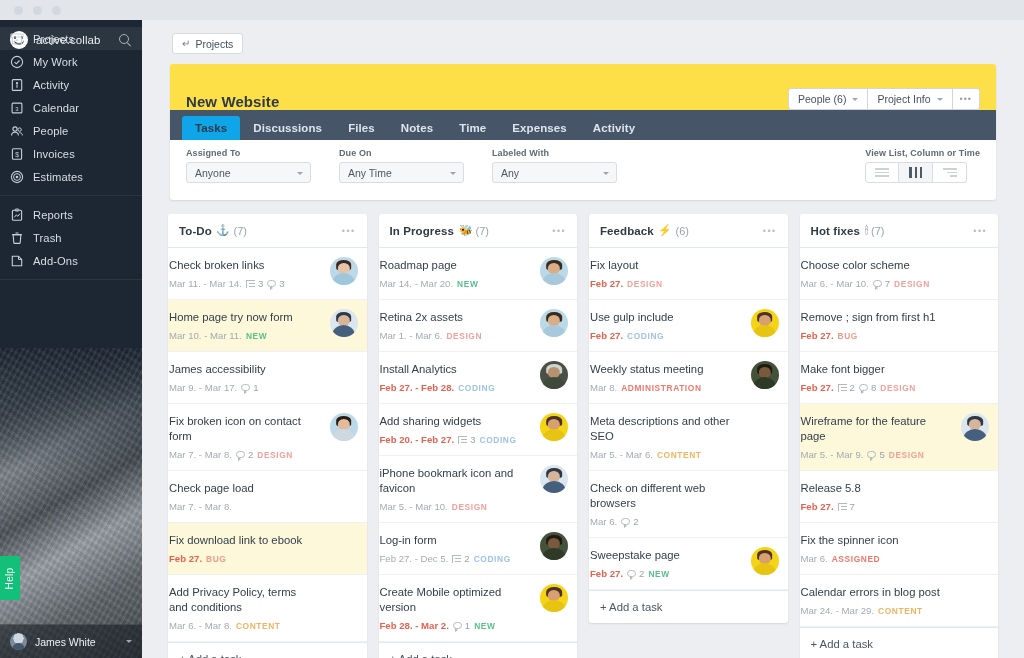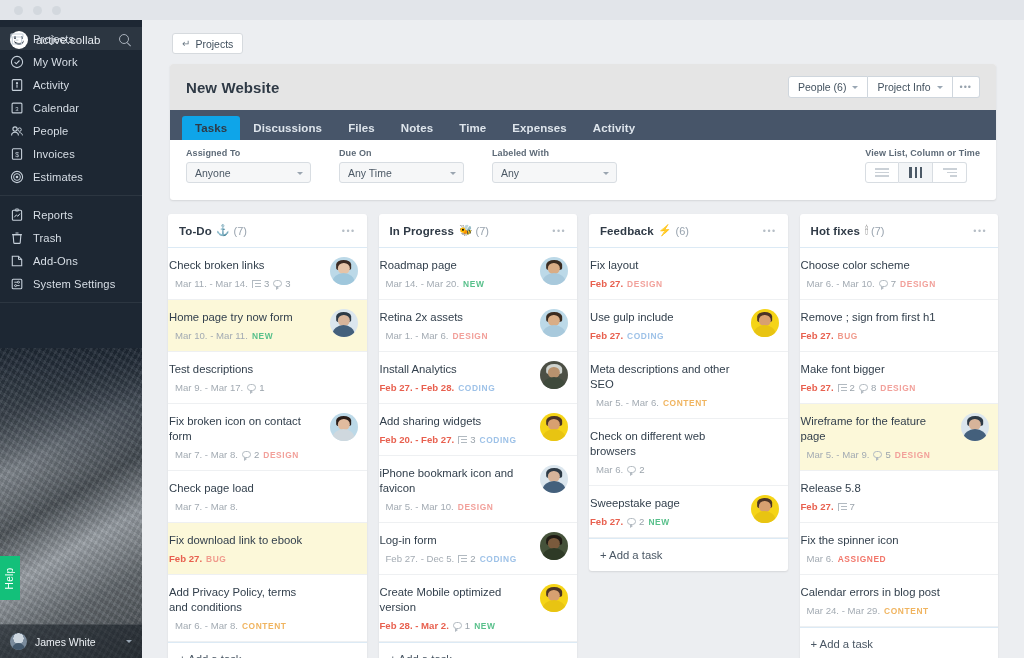--- a/index.html
+++ b/index.html
@@ -106,21 +106,21 @@
     background: #fff; border: 1px solid #d6dade; border-radius: 3px;
     height: 21px; padding: 0 9px; font-size: 10.5px; color: #41505e; cursor: pointer;
   }
   .crumb-btn .back { font-size: 10px; color: #6b7985; }
 
   .panel {
     margin: 10px 28px 0 28px; background: #fff; border-radius: 3px;
     box-shadow: 0 1px 2px rgba(0,0,0,0.10);
   }
   .proj-head {
-    background: #e5e5e5; height: 46px; display: flex; align-items: center;
+    background: #fde047; height: 46px; display: flex; align-items: flex-end;
     padding: 0 16px; border-radius: 3px 3px 0 0;
   }
   .proj-title { font-size: 15px; font-weight: bold; color: #2f3a46; letter-spacing: .1px; }
   .proj-actions { margin-left: auto; display: flex; align-items: center; }
   .pill {
     display: inline-flex; align-items: center; gap: 6px; height: 22px; padding: 0 9px;
     background: #fff; border: 1px solid #cfd6dd; font-size: 10.5px; color: #43525f;
     cursor: pointer;
   }
   .pill:first-child { border-radius: 3px 0 0 3px; }
@@ -183,21 +183,21 @@
   .col-dots { margin-left: auto; color: #b6bec6; font-size: 9px; letter-spacing: 1.4px; cursor: pointer; }
 
   .task {
     position: relative; padding: 10px 11px 10px 1px; min-height: 48px;
     border-bottom: 1px solid #eef0f2; cursor: pointer;
   }
   .task.hl { background: #fcf8d9; }
   .task-title { font-size: 11.3px; color: #33404d; line-height: 15px; padding-right: 38px; }
   .task-meta { margin-top: 5px; font-size: 9.6px; color: #9aa3ab; display: flex; align-items: center; flex-wrap: wrap; gap: 4px; }
   .task-meta .date.red { color: #e8604f; font-weight: bold; }
-  .task-meta .date.grey { color: #a3abb3; margin-left: 6px; }
+  .task-meta .date.grey { color: #a3abb3; }
   .mi { display: inline-flex; align-items: center; gap: 3px; color: #9aa3ab; }
   .ic-sub { display: inline-block; width: 9px; height: 8px; position: relative; }
   .ic-sub i { position: absolute; left: 0; height: 1.2px; background: #b2bac1; }
   .ic-sub i:nth-child(1) { top: 0; width: 9px; }
   .ic-sub i:nth-child(2) { top: 3px; width: 6px; left: 3px; }
   .ic-sub i:nth-child(3) { top: 6px; width: 6px; left: 3px; }
   .ic-sub i:nth-child(4) { top: 0; width: 1.2px; height: 8px; }
   .ic-cm {
     display: inline-block; width: 9px; height: 7.5px; border: 1.2px solid #b2bac1;
     border-radius: 4px; position: relative;
@@ -342,29 +342,20 @@
         </div>
 
         <div class="sb-item">
           <svg class="sb-ico" viewBox="0 0 14 14">
               <path d="M2.3 2.2h6.2l3.2 3.2v6.4H2.3z" fill="none" stroke="#c6d0da" stroke-width="1.1"></path>
               <path d="M8.5 2.2v3.2h3.2" fill="none" stroke="#c6d0da" stroke-width="1"></path>
             </svg>
           <span class="sb-label">Add-Ons</span>
         </div>
 
-        <div class="sb-item">
-          <svg class="sb-ico" viewBox="0 0 14 14">
-              <rect x="2.2" y="2.2" width="9.6" height="9.6" rx="1" fill="none" stroke="#c6d0da" stroke-width="1.1"></rect>
-              <path d="M4.3 5.2h5.4M4.3 8.6h5.4" stroke="#c6d0da" stroke-width="1"></path>
-              <circle cx="8.4" cy="5.2" r="1" fill="#1d2733" stroke="#c6d0da" stroke-width=".9"></circle>
-              <circle cx="5.6" cy="8.6" r="1" fill="#1d2733" stroke="#c6d0da" stroke-width=".9"></circle>
-            </svg>
-          <span class="sb-label">System Settings</span>
-        </div>
       </div>
       <div class="sb-divider"></div>
     </div>
 
     <div class="sb-help">
       <span>Help</span>
     </div>
 
     <div class="sb-user">
       <div class="sb-avatar"></div>
@@ -515,21 +506,21 @@
               <span class="date grey">Mar 10. - Mar 11.</span>
               <span class="lbl new">NEW</span>
             </div>
             <span class="av" style="background:#dbe6ee">
               <i class="hair" style="background:#2d3a46"></i>
               <i class="head" style="background:#d7b49a"></i>
               <i class="body" style="background:#44607c"></i>
             </span>
           </div>
           <div class="task">
-            <div class="task-title">Test descriptions</div>
+            <div class="task-title">James accessibility</div>
             <div class="task-meta">
               <span class="date grey">Mar 9. - Mar 17.</span>
               <span class="mi">
                 <span class="ic-cm"></span>
                 <span>1</span>
               </span>
             </div>
           </div>
           <div class="task">
             <div class="task-title">Fix broken icon on contact form</div>
@@ -704,20 +695,32 @@
               <span class="date red">Feb 27.</span>
               <span class="lbl coding">CODING</span>
             </div>
             <span class="av" style="background:#f5d417">
               <i class="hair" style="background:#4a3326"></i>
               <i class="head" style="background:#d8a070"></i>
               <i class="body" style="background:#e8c412"></i>
             </span>
           </div>
           <div class="task">
+            <div class="task-title">Weekly status meeting</div>
+            <div class="task-meta">
+              <span class="date grey">Mar 8.</span>
+              <span class="lbl administration">ADMINISTRATION</span>
+            </div>
+            <span class="av" style="background:#45523a">
+              <i class="hair" style="background:#1f1a14"></i>
+              <i class="head" style="background:#7a5a3c"></i>
+              <i class="body" style="background:#2e3a26"></i>
+            </span>
+          </div>
+          <div class="task">
             <div class="task-title">Meta descriptions and other SEO</div>
             <div class="task-meta">
               <span class="date grey">Mar 5. - Mar 6.</span>
               <span class="lbl content">CONTENT</span>
             </div>
           </div>
           <div class="task">
             <div class="task-title">Check on different web browsers</div>
             <div class="task-meta">
               <span class="date grey">Mar 6.</span>

